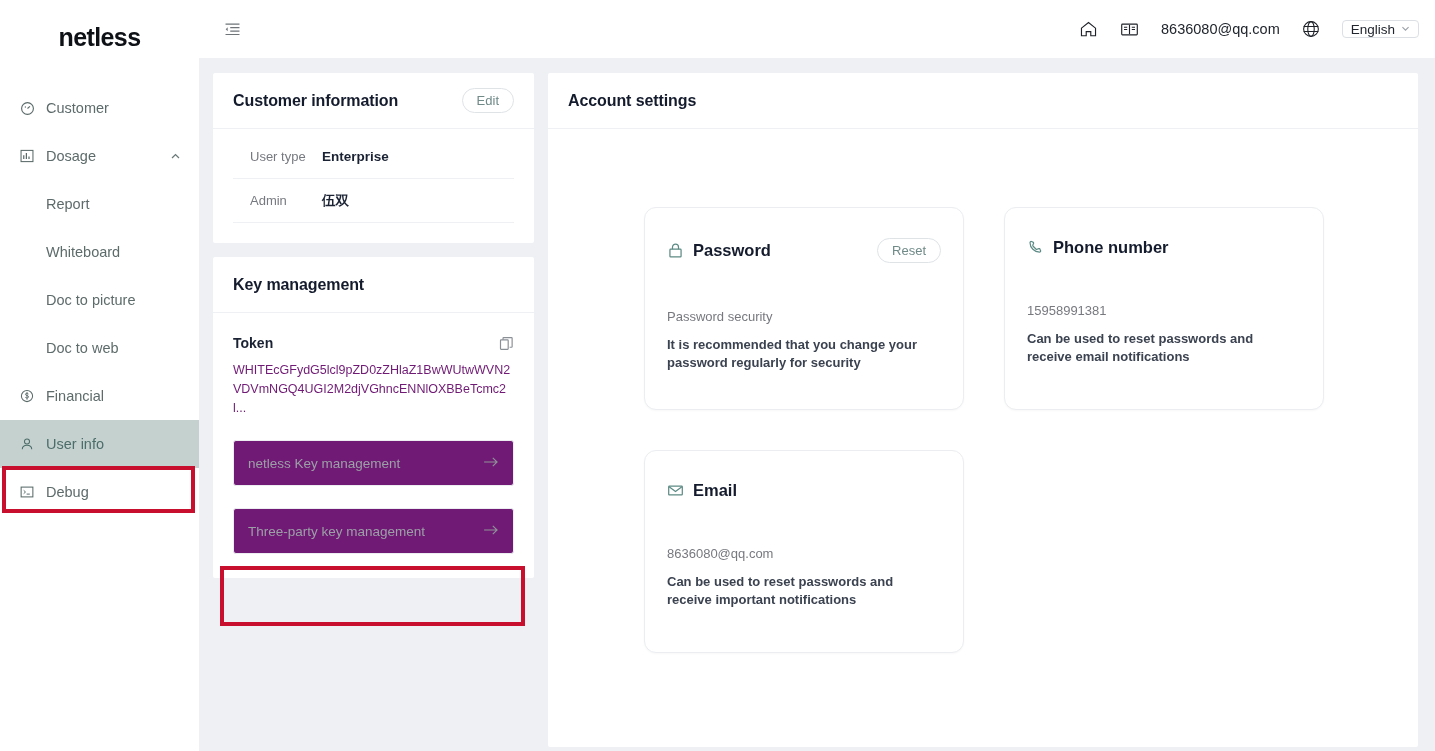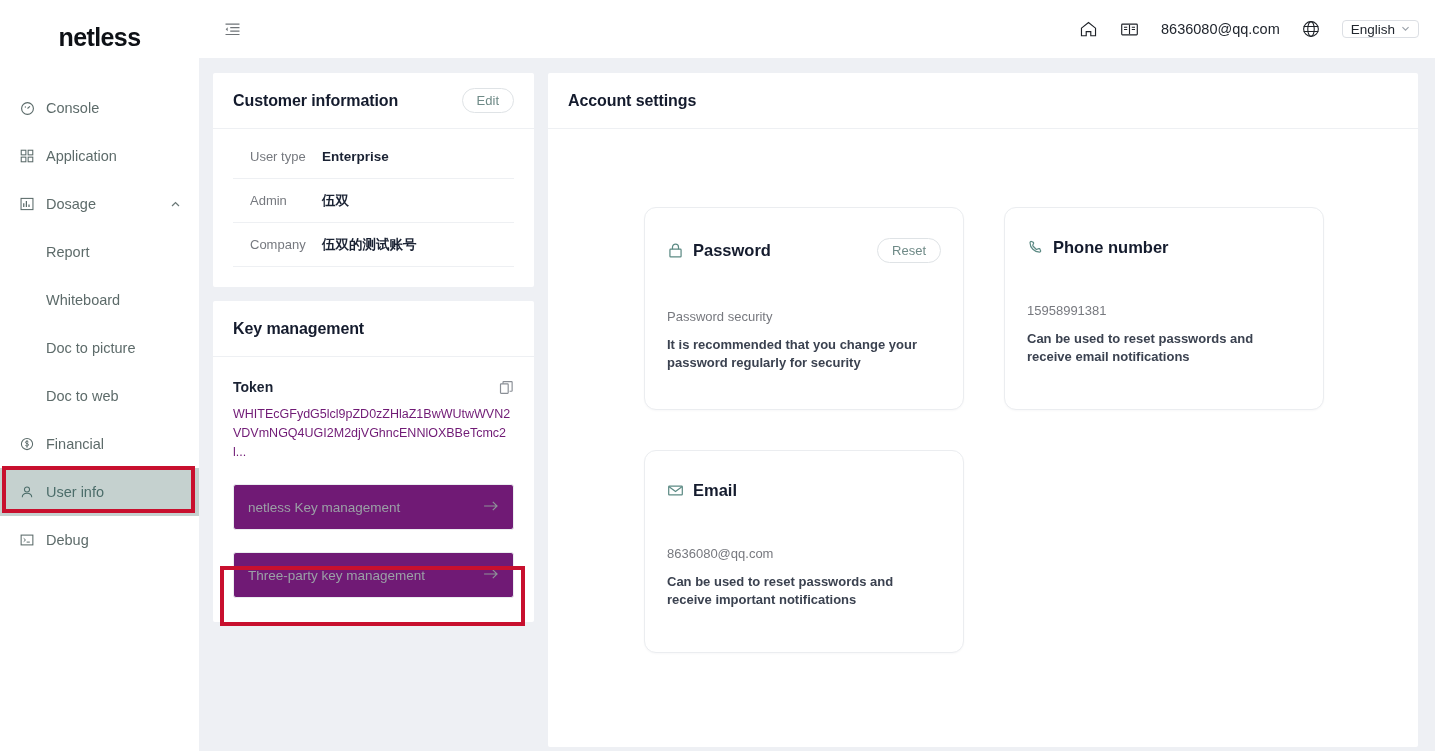--- a/index.html
+++ b/index.html
@@ -123,34 +123,23 @@
     <nav class="nav">
 
       <div class="nav-item">
         <span class="ico">
           <svg width="15" height="15" viewBox="0 0 16 16" fill="none" stroke="currentColor" stroke-width="1.2">
             <circle cx="8" cy="8" r="6.3"></circle>
               <path d="M8 8 L10.6 5.7"></path>
               <circle cx="5.7" cy="6.4" r="0.7" fill="currentColor" stroke="none"></circle>
           </svg>
         </span>
-        <span>Console</span>
-      </div>
-
-      <div class="nav-item">
-        <span class="ico">
-          <svg width="14" height="14" viewBox="0 0 16 16" fill="none" stroke="currentColor" stroke-width="1.2">
-            <rect x="1.4" y="1.4" width="5.3" height="5.3"></rect>
-              <rect x="9.3" y="1.4" width="5.3" height="5.3"></rect>
-            <rect x="1.4" y="9.3" width="5.3" height="5.3"></rect>
-              <rect x="9.3" y="9.3" width="5.3" height="5.3"></rect>
-          </svg>
-        </span>
-        <span>Application</span>
-      </div>
+        <span>Customer</span>
+      </div>
+
 
       <div class="nav-item">
         <span class="ico">
           <svg width="14" height="14" viewBox="0 0 16 16" fill="none" stroke="currentColor" stroke-width="1.2">
             <rect x="1.2" y="1.6" width="13.6" height="12.8"></rect>
             <path d="M4.3 11.4V7.2M7.3 11.4V4.6M10.3 11.4V8.6" stroke-width="1.4"></path>
           </svg>
         </span>
         <span>Dosage</span>
         <span class="nav-caret">
@@ -257,24 +246,20 @@
             <div class="pill-btn">Edit</div>
           </div>
           <div class="info-body">
             <div class="info-row">
               <div class="info-label">User type</div>
               <div class="info-value">Enterprise</div>
             </div>
             <div class="info-row">
               <div class="info-label">Admin</div>
               <div class="info-value">伍双</div>
-            </div>
-            <div class="info-row">
-              <div class="info-label">Company</div>
-              <div class="info-value">伍双的测试账号</div>
             </div>
           </div>
         </section>
 
         <section class="card">
           <div class="card-head">
             <div class="card-title">Key management</div>
           </div>
           <div class="key-body">
             <div class="token-row">

